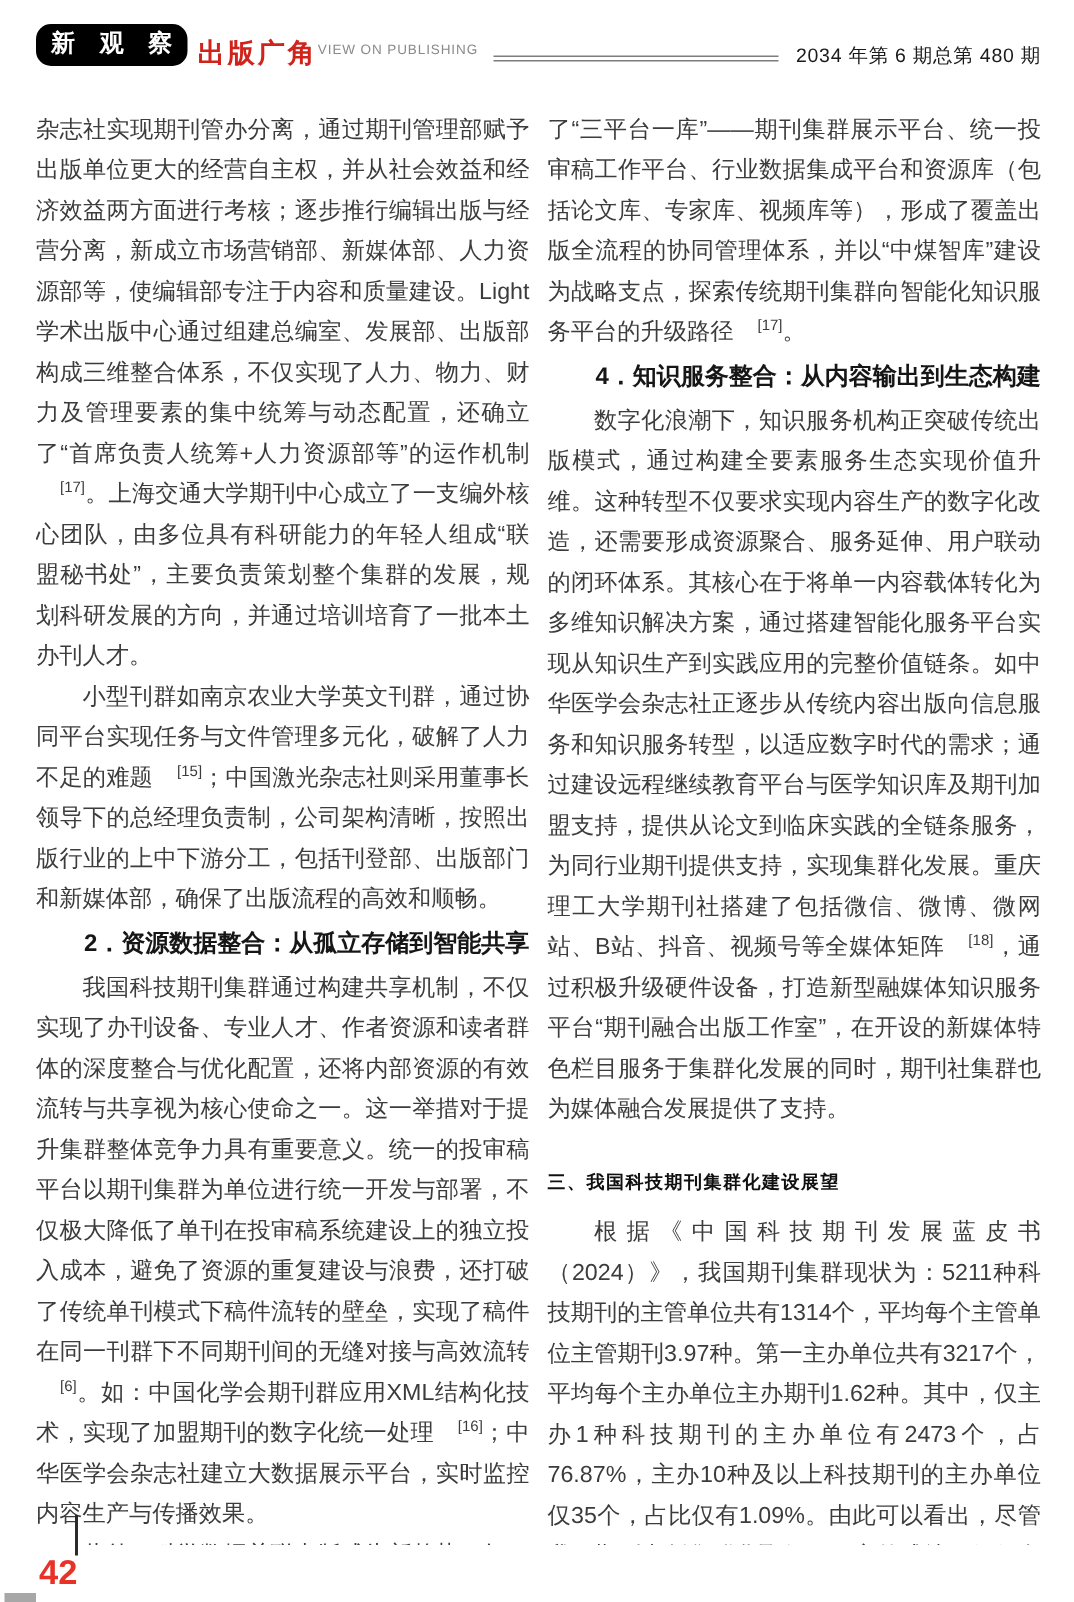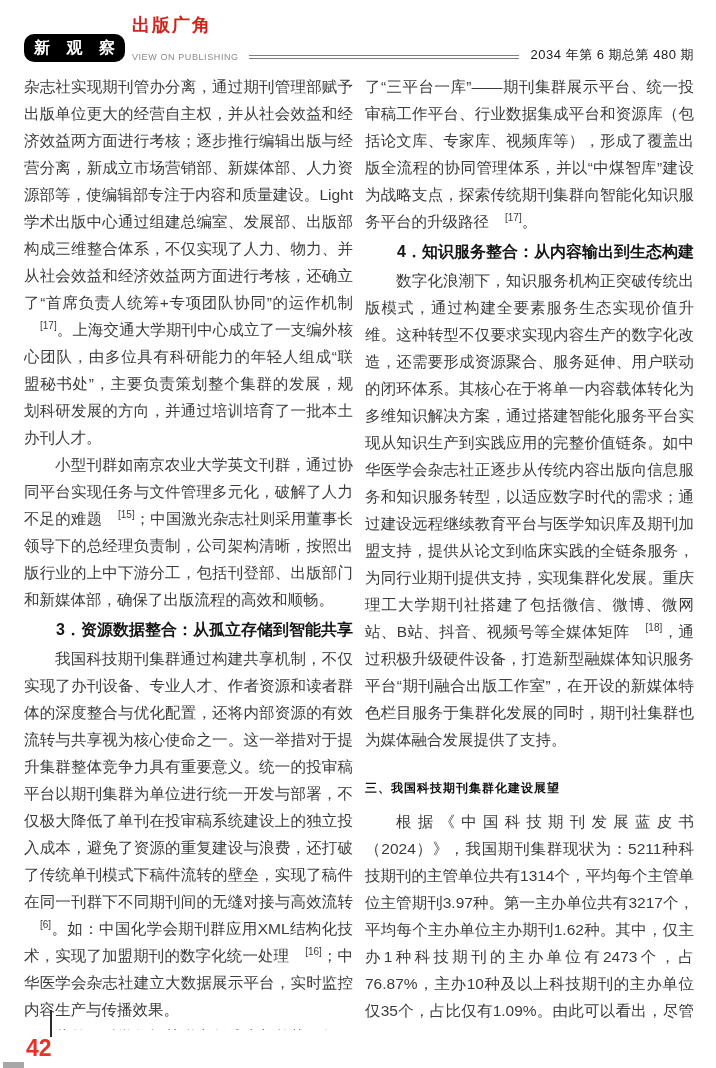--- a/index.html
+++ b/index.html
@@ -11,21 +11,21 @@
     overflow:hidden;
   }
   .page { position:absolute; inset:0; background:#fff; }
 
   
   .header { position:absolute; top:16px; left:24px; right:22px; display:flex; align-items:flex-end; }
   .logo-box {
     background:#000000; color:#fff; font-weight:700; font-size:16px;
     letter-spacing:6px; line-height:1; padding:6px 4px 6px 10px; align-self:flex-end;border-radius:10px;
   }
-  .brand { margin-left:7px; display:flex; flex-direction:column; justify-content:flex-end;gap:16px; }
+  .brand { margin-left:7px; display:flex; flex-direction:row; justify-content:flex-end; }
   .brand-title { color:#cf231c; font-size:18px; font-weight:800; letter-spacing:2px; line-height:1; }
   .brand-sub { color:#8a8a8a; font-size:9px; letter-spacing:0.6px; margin-top:3px; line-height:1; }
   .rule { flex:1; height:4px; border-top:1px solid #7d7d7d; border-bottom:1px solid #7d7d7d; margin:0 12px 3px 10px; }
   .issue { font-size:13px; color:#1a1a1a; white-space:nowrap; letter-spacing:0.5px; line-height:1; margin-bottom:1px; }
 
   
   .content { position:absolute; top:73px; left:24px; right:22px; bottom:38px; display:flex; gap:12px; overflow:hidden; }
   .col { flex:1; font-size:15.5px; line-height:27px; text-align:justify; color:#3c3c3c; }
   .col p { margin:0; }
   .col p.indent { text-indent:2em; }
@@ -49,23 +49,23 @@
     <div class="brand">
       <div class="brand-title">出版广角</div>
       <div class="brand-sub">VIEW ON PUBLISHING</div>
     </div>
     <div class="rule"></div>
     <div class="issue">2034 年第 6 期总第 480 期</div>
   </div>
 
   <div class="content">
     <div class="col" id="col-left">
-        <p class="para"><span>杂志社实现期刊管办分离，通过期刊管理部赋予出版单位更大的经营自主权，并从社会效益和经济效益两方面进行考核；逐步推行编辑出版与经营分离，新成立市场营销部、新媒体部、人力资源部等，使编辑部专注于内容和质量建设。Light学术出版中心通过组建总编室、发展部、出版部构成三维整合体系，不仅实现了人力、物力、并从社会效益和经济效益两方面进行考核，还确立了“首席负责人统筹+专项团队协同”的运作机制</span><sup>[17]</sup><span>。上海交通大学期刊中心成立了一支编外核心团队，由多位具有科研能力的年轻人组成“联盟秘书处”，主要负责策划整个集群的发展，规划科研发展的方向，并通过培训培育了一批本土办刊人才。</span></p>
+        <p class="para"><span>杂志社实现期刊管办分离，通过期刊管理部赋予出版单位更大的经营自主权，并从社会效益和经济效益两方面进行考核；逐步推行编辑出版与经营分离，新成立市场营销部、新媒体部、人力资源部等，使编辑部专注于内容和质量建设。Light学术出版中心通过组建总编室、发展部、出版部构成三维整合体系，不仅实现了人力、物力、财力及管理要素的集中统筹与动态配置，还确立了“首席负责人统筹+人力资源部等”的运作机制</span><sup>[17]</sup><span>。上海交通大学期刊中心成立了一支编外核心团队，由多位具有科研能力的年轻人组成“联盟秘书处”，主要负责策划整个集群的发展，规划科研发展的方向，并通过培训培育了一批本土办刊人才。</span></p>
         <p class="para indent"><span>小型刊群如南京农业大学英文刊群，通过协同平台实现任务与文件管理多元化，破解了人力不足的难题</span><sup>[15]</sup><span>；中国激光杂志社则采用董事长领导下的总经理负责制，公司架构清晰，按照出版行业的上中下游分工，包括刊登部、出版部门和新媒体部，确保了出版流程的高效和顺畅。</span></p>
-        <h3 class="subheading">3．资源数据整合：从孤立存储到智能共享</h3>
+        <h3 class="subheading">2．资源数据整合：从孤立存储到智能共享</h3>
         <p class="para indent"><span>我国科技期刊集群通过构建共享机制，不仅实现了办刊设备、专业人才、作者资源和读者群体的深度整合与优化配置，还将内部资源的有效流转与共享视为核心使命之一。这一举措对于提升集群整体竞争力具有重要意义。统一的投审稿平台以期刊集群为单位进行统一开发与部署，不仅极大降低了单刊在投审稿系统建设上的独立投入成本，避免了资源的重复建设与浪费，还打破了传统单刊模式下稿件流转的壁垒，实现了稿件在同一刊群下不同期刊间的无缝对接与高效流转</span><sup>[6]</sup><span>。如：中国化学会期刊群应用XML结构化技术，实现了加盟期刊的数字化统一处理</span><sup>[16]</sup><span>；中华医学会杂志社建立大数据展示平台，实时监控内容生产与传播效果。</span></p>
         <p class="para indent"><span>此外，科学数据关联出版成为新趋势。如：《遥感技术与应用》通过数据论文发表，推动了科研成果的验证与再利用；中国煤炭期刊网构建</span></p>
       </div>
     <div class="col" id="col-right">
         <p class="para"><span>了“三平台一库”——期刊集群展示平台、统一投审稿工作平台、行业数据集成平台和资源库（包括论文库、专家库、视频库等），形成了覆盖出版全流程的协同管理体系，并以“中煤智库”建设为战略支点，探索传统期刊集群向智能化知识服务平台的升级路径</span><sup>[17]</sup><span>。</span></p>
         <h3 class="subheading">4．知识服务整合：从内容输出到生态构建</h3>
         <p class="para indent"><span>数字化浪潮下，知识服务机构正突破传统出版模式，通过构建全要素服务生态实现价值升维。这种转型不仅要求实现内容生产的数字化改造，还需要形成资源聚合、服务延伸、用户联动的闭环体系。其核心在于将单一内容载体转化为多维知识解决方案，通过搭建智能化服务平台实现从知识生产到实践应用的完整价值链条。如中华医学会杂志社正逐步从传统内容出版向信息服务和知识服务转型，以适应数字时代的需求；通过建设远程继续教育平台与医学知识库及期刊加盟支持，提供从论文到临床实践的全链条服务，为同行业期刊提供支持，实现集群化发展。重庆理工大学期刊社搭建了包括微信、微博、微网站、B站、抖音、视频号等全媒体矩阵</span><sup>[18]</sup><span>，通过积极升级硬件设备，打造新型融媒体知识服务平台“期刊融合出版工作室”，在开设的新媒体特色栏目服务于集群化发展的同时，期刊社集群也为媒体融合发展提供了支持。</span></p>
         <h2 class="section-heading">三、我国科技期刊集群化建设展望</h2>
         <p class="para indent"><span>根据《中国科技期刊发展蓝皮书（2024）》，我国期刊集群现状为：5211种科技期刊的主管单位共有1314个，平均每个主管单位主管期刊3.97种。第一主办单位共有3217个，平均每个主办单位主办期刊1.62种。其中，仅主办1种科技期刊的主办单位有2473个，占76.87%，主办10种及以上科技期刊的主办单位仅35个，占比仅有1.09%。由此可以看出，尽管我国期刊出版集群化取得了一定的成绩，但仍有相当数量的科技期刊处于单独或作坊式的出版状态，集群化发展任重道远。</span></p>
       </div>

